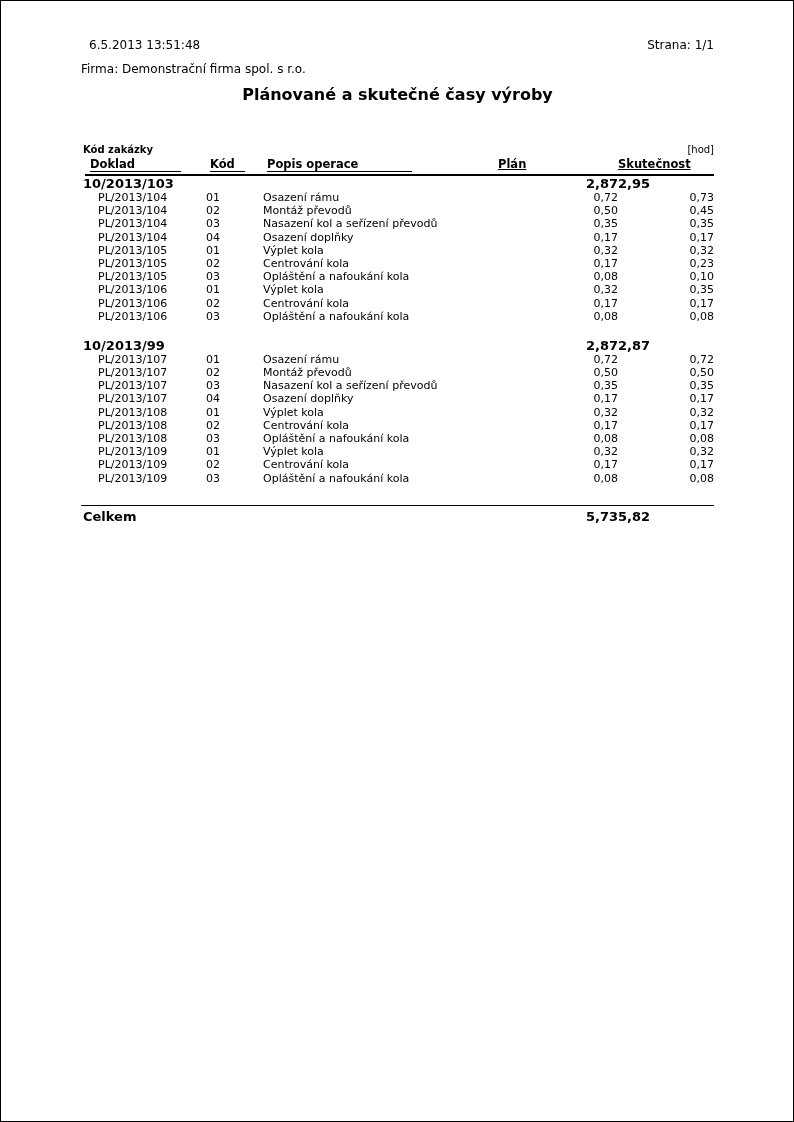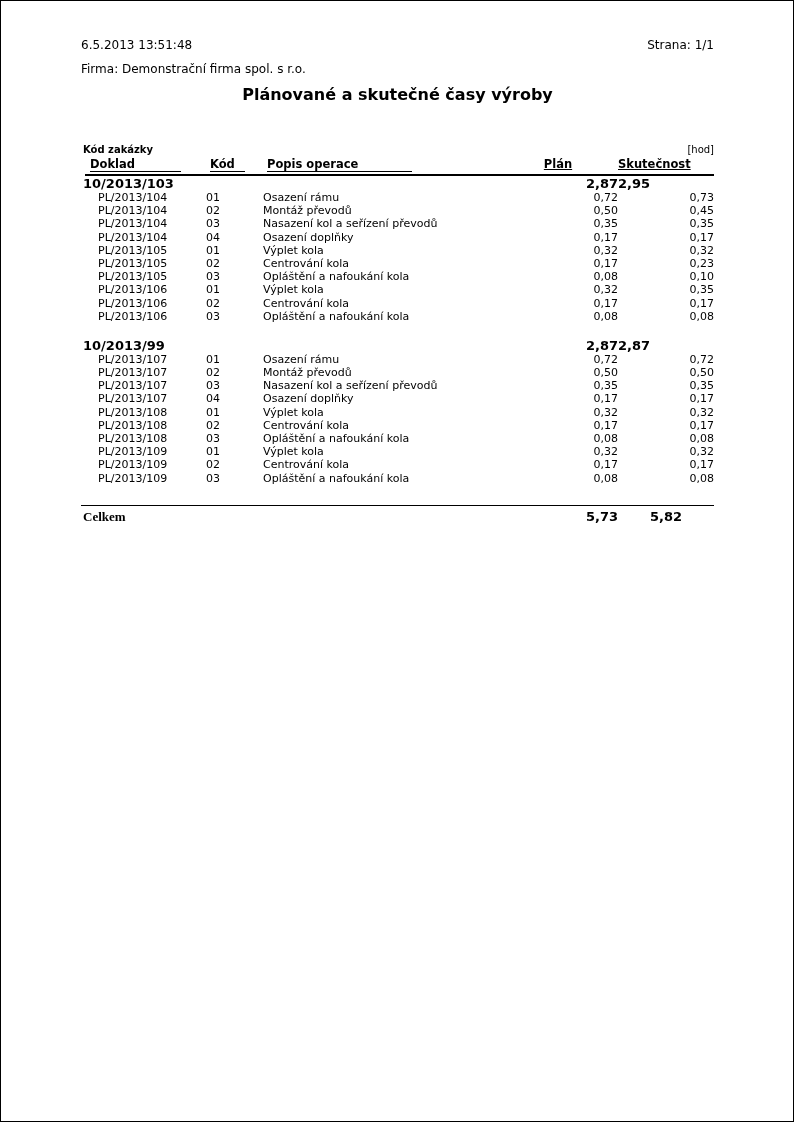--- a/index.html
+++ b/index.html
@@ -4,57 +4,57 @@
 <style>
   * { margin:0; padding:0; box-sizing:border-box; }
   html,body { background:#ffffff; }
   body { font-family:"DejaVu Sans","Liberation Sans",sans-serif; color:#000; }
   .page {
     position:relative; width:794px; height:1122px;
     background:#fff; border:1px solid #000; overflow:hidden;
   }
   .content { position:absolute; left:80px; top:0; width:633px; height:100%; }
 
-  .meta-row { position:absolute; top:37px; left:0; right:0; display:flex; justify-content:space-between; font-size:12px; }
+  .meta-row { position:absolute; top:37px; left:8px; right:0; display:flex; justify-content:space-between; font-size:12px; }
   .company-line { position:absolute; top:61px; left:0; font-size:12px; }
 
   .report-title { position:absolute; top:84px; left:0; width:100%; text-align:center; font-size:16px; font-weight:bold; }
 
   .section-head { position:absolute; top:143px; left:0; right:0; display:flex; justify-content:space-between; font-size:10px; }
   .section-label { font-weight:bold; padding-left:2px; }
 
   .col-head { position:absolute; top:156px; left:4px; right:0; display:flex; border-bottom:2px solid #000; padding-bottom:2px; font-weight:bold; font-size:11.5px; }
   .ch-doklad { width:125px; }
   .ch-doklad span { display:inline-block; margin-left:5px; width:91px; border-bottom:1px solid #000; }
   .ch-kod { width:57px; }
   .ch-kod span { display:inline-block; width:35px; border-bottom:1px solid #000; }
   .ch-popis { flex:1; }
   .ch-popis span { display:inline-block; width:145px; border-bottom:1px solid #000; }
-  .ch-plan { width:120px; text-align:center; }
+  .ch-plan { width:120px; text-align:left; }
   .ch-skut { width:96px; text-align:left; }
   .ch-plan span, .ch-skut span { text-decoration:underline; }
 
   .groups { position:absolute; top:175px; left:0; right:0; }
   .group + .group { margin-top:15px; }
   .group-header { display:flex; font-weight:bold; font-size:13px; height:15px; line-height:15px; }
   .gh-code { flex:1; padding-left:2px; }
   .gh-plan { width:120px; text-align:right; }
   .gh-skut { width:96px; text-align:left; }
 
   .data-row { display:flex; font-size:11px; height:13.2px; line-height:13.2px; }
   .c-doklad { width:125px; padding-left:17px; }
   .c-kod { width:57px; }
   .c-popis { flex:1; }
   .c-plan { width:120px; text-align:right; }
   .c-skut { width:96px; text-align:right; }
 
   .total-row { position:absolute; top:504px; left:0; right:0; border-top:1px solid #000; padding-top:3px; display:flex; font-weight:bold; font-size:13px; }
-  .t-label { flex:1; padding-left:2px;font-family:Liberation Serif, serif; }
+  .t-label { flex:1; padding-left:2px; }
   .t-plan { width:120px; text-align:right; }
-  .t-skut { width:96px; text-align:center; }
+  .t-skut { width:96px; text-align:left; }
 </style>
 </head>
 <body>
 
 <div class="page">
   <div class="content">
 
     <div class="meta-row">
       <span>6.5.2013 13:51:48</span>
       <span>Strana: 1/1</span>

